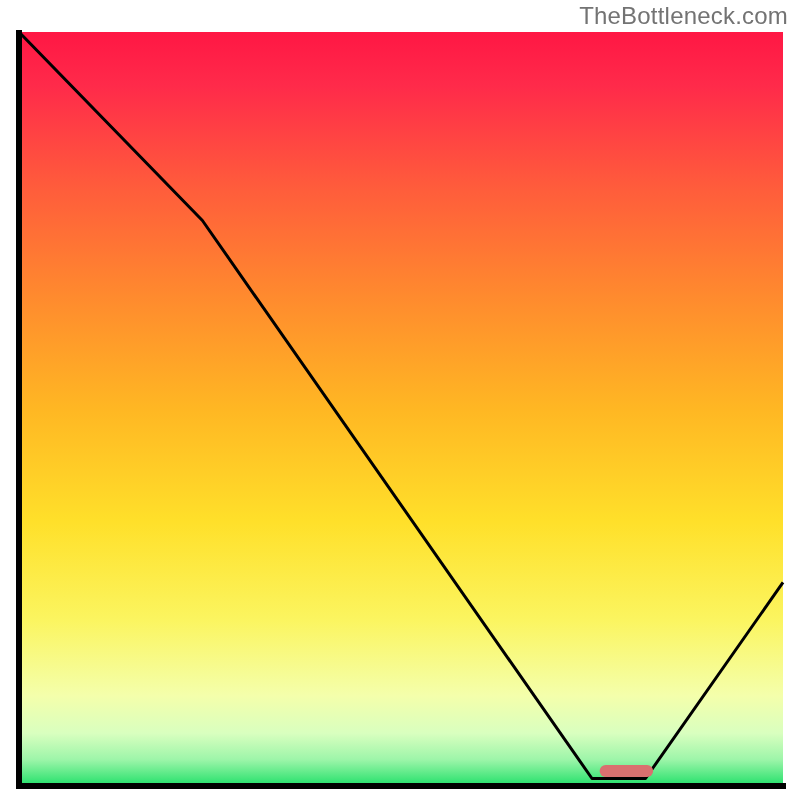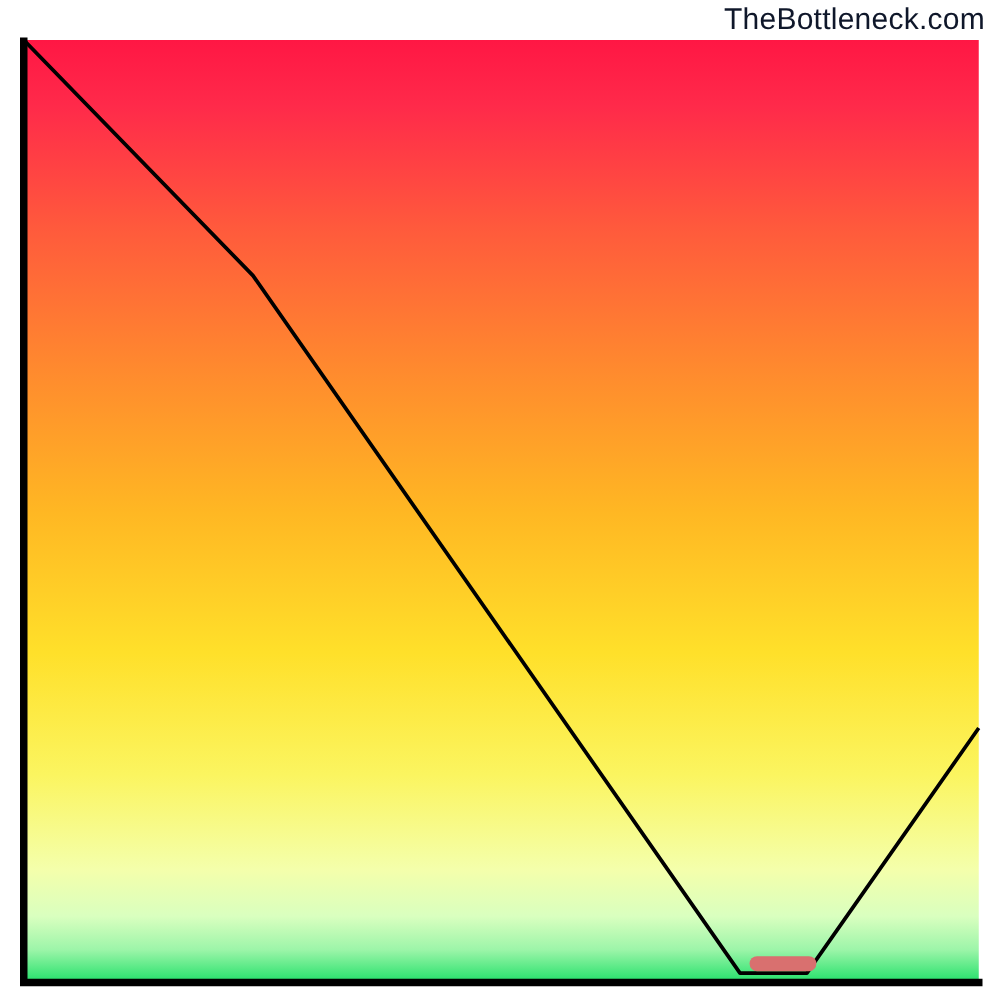--- a/index.html
+++ b/index.html
@@ -14,21 +14,21 @@
     position: relative;
     width: 800px;
     height: 800px;
   }
   .watermark {
     position: absolute;
     top: 2px;
     right: 12px;
     font-size: 24px;
     font-weight: 500;
-    color: #0f172a;
+    color: #737373;
     letter-spacing: 0.2px;
     z-index: 5;
   }
   svg.chart {
     position: absolute;
     top: 30px;
     left: 15px;
     display: block;
   }
 </style>

